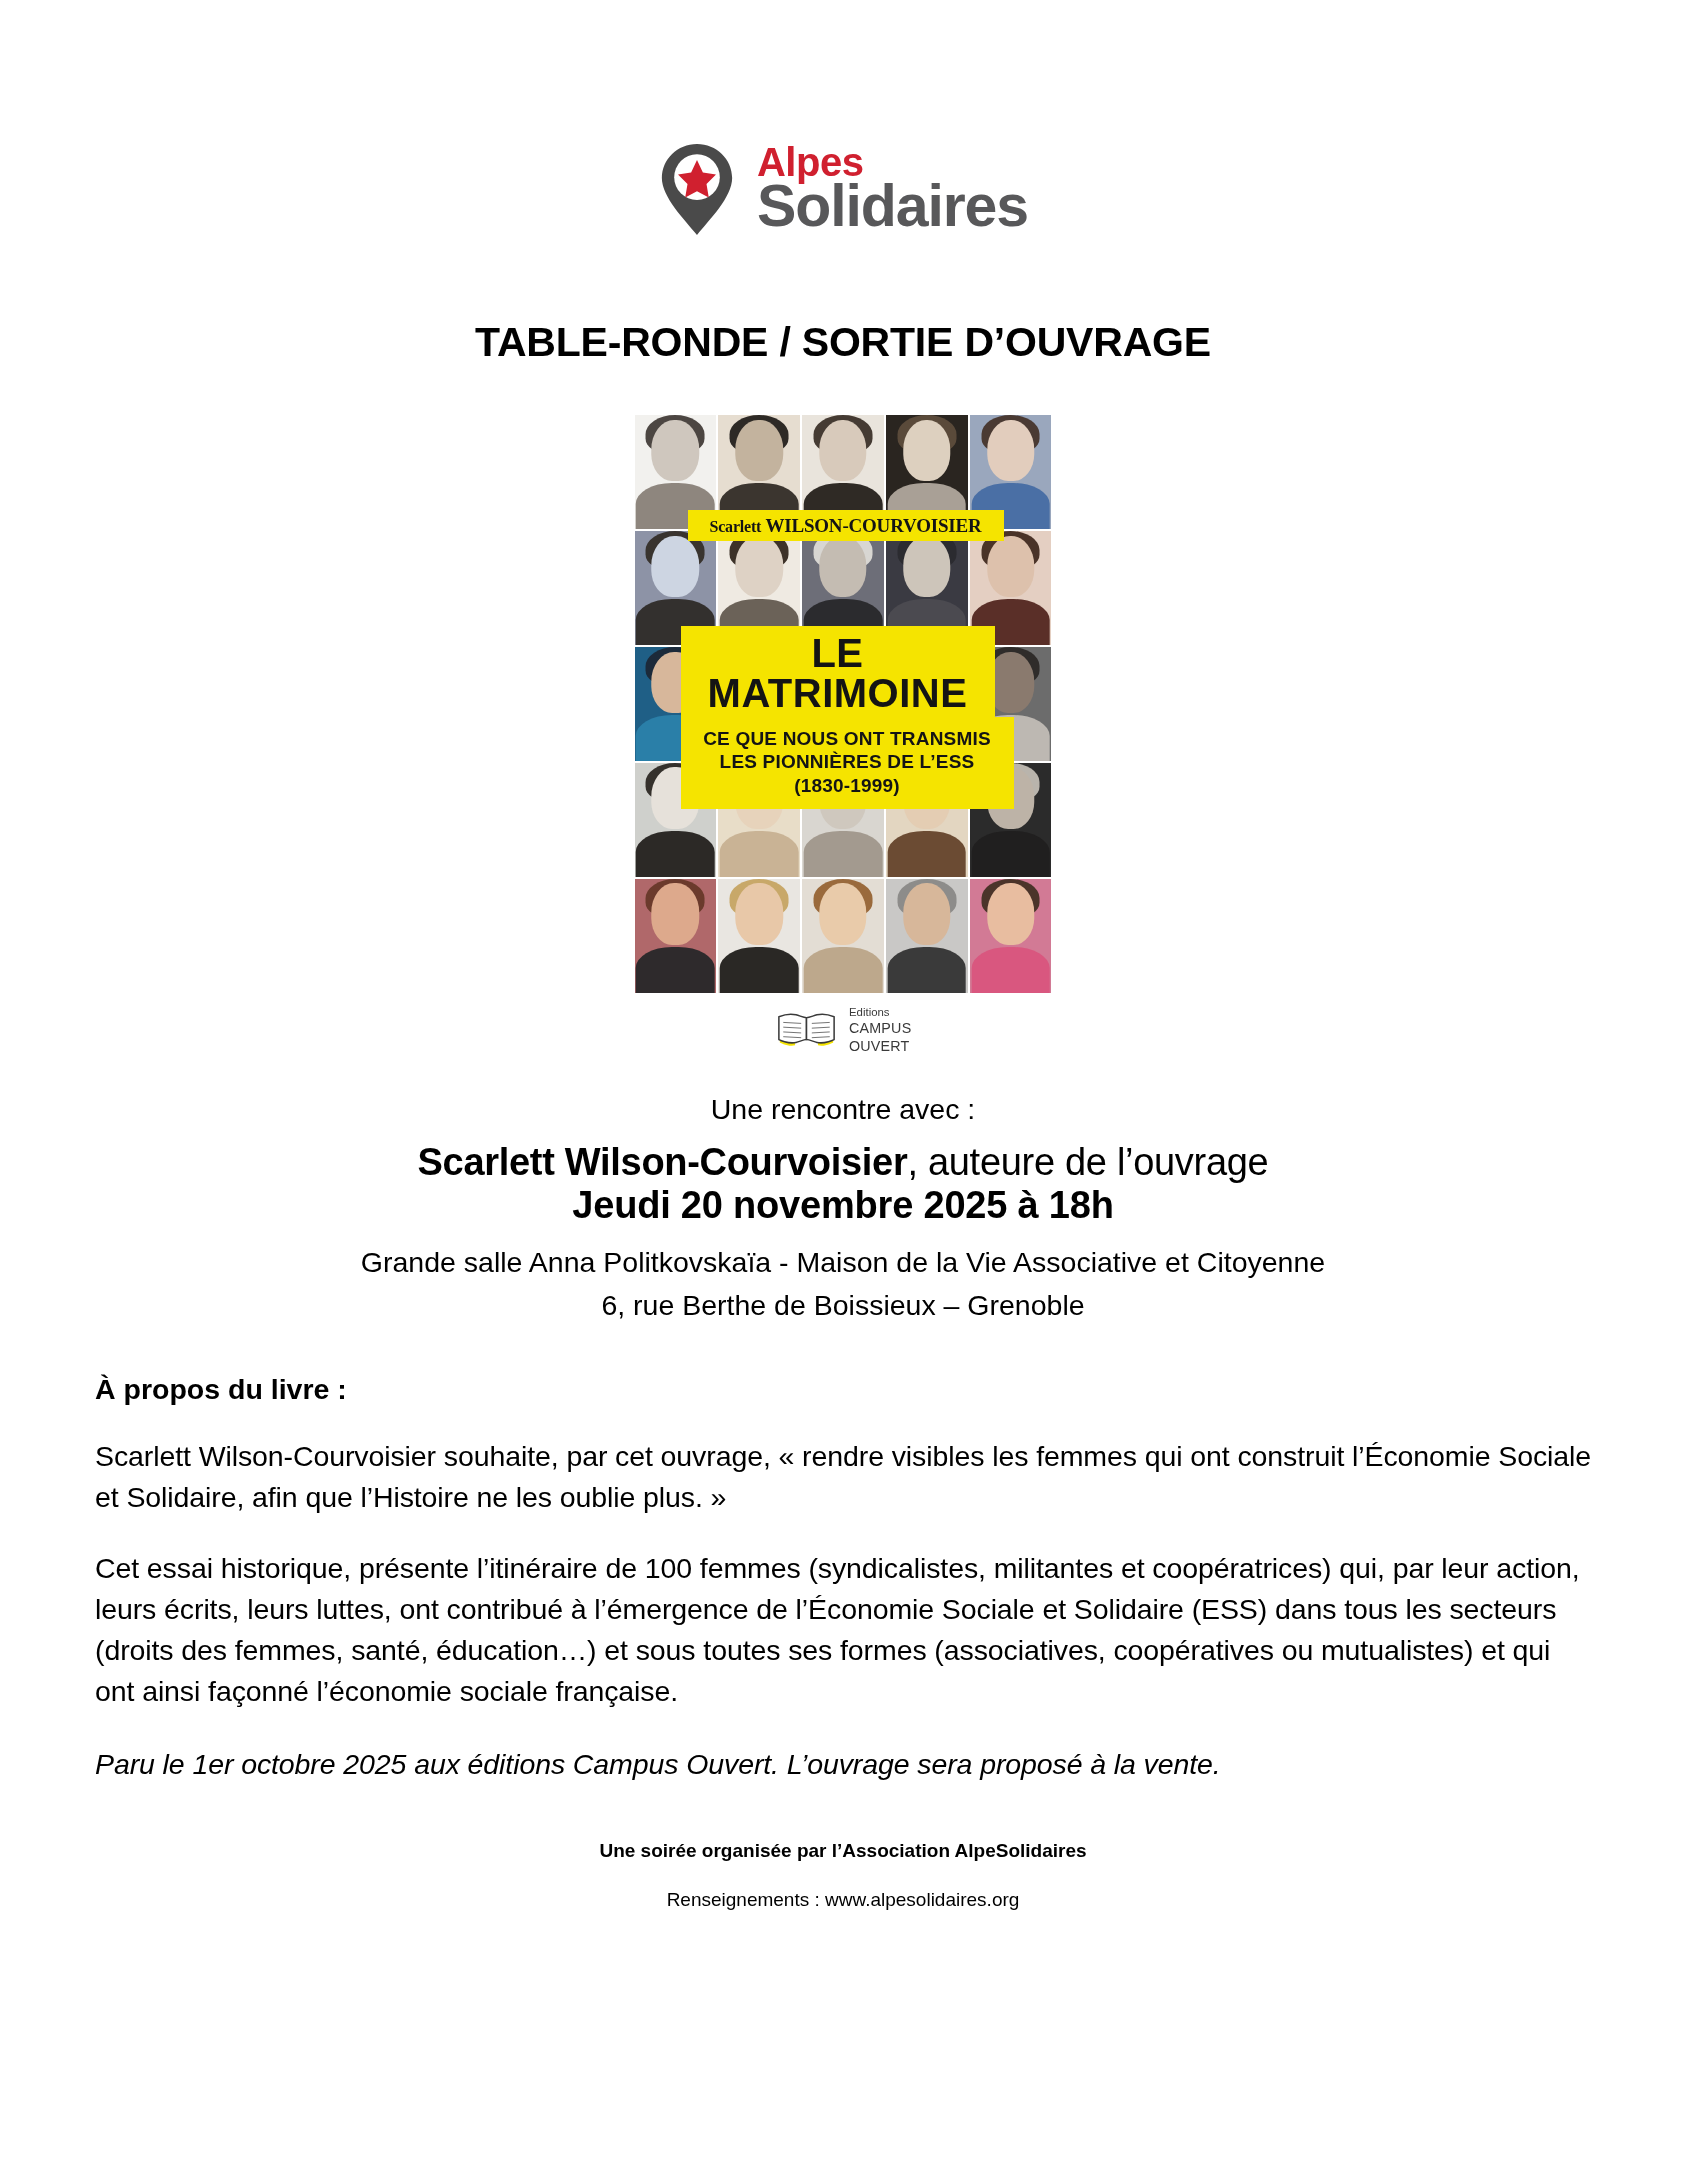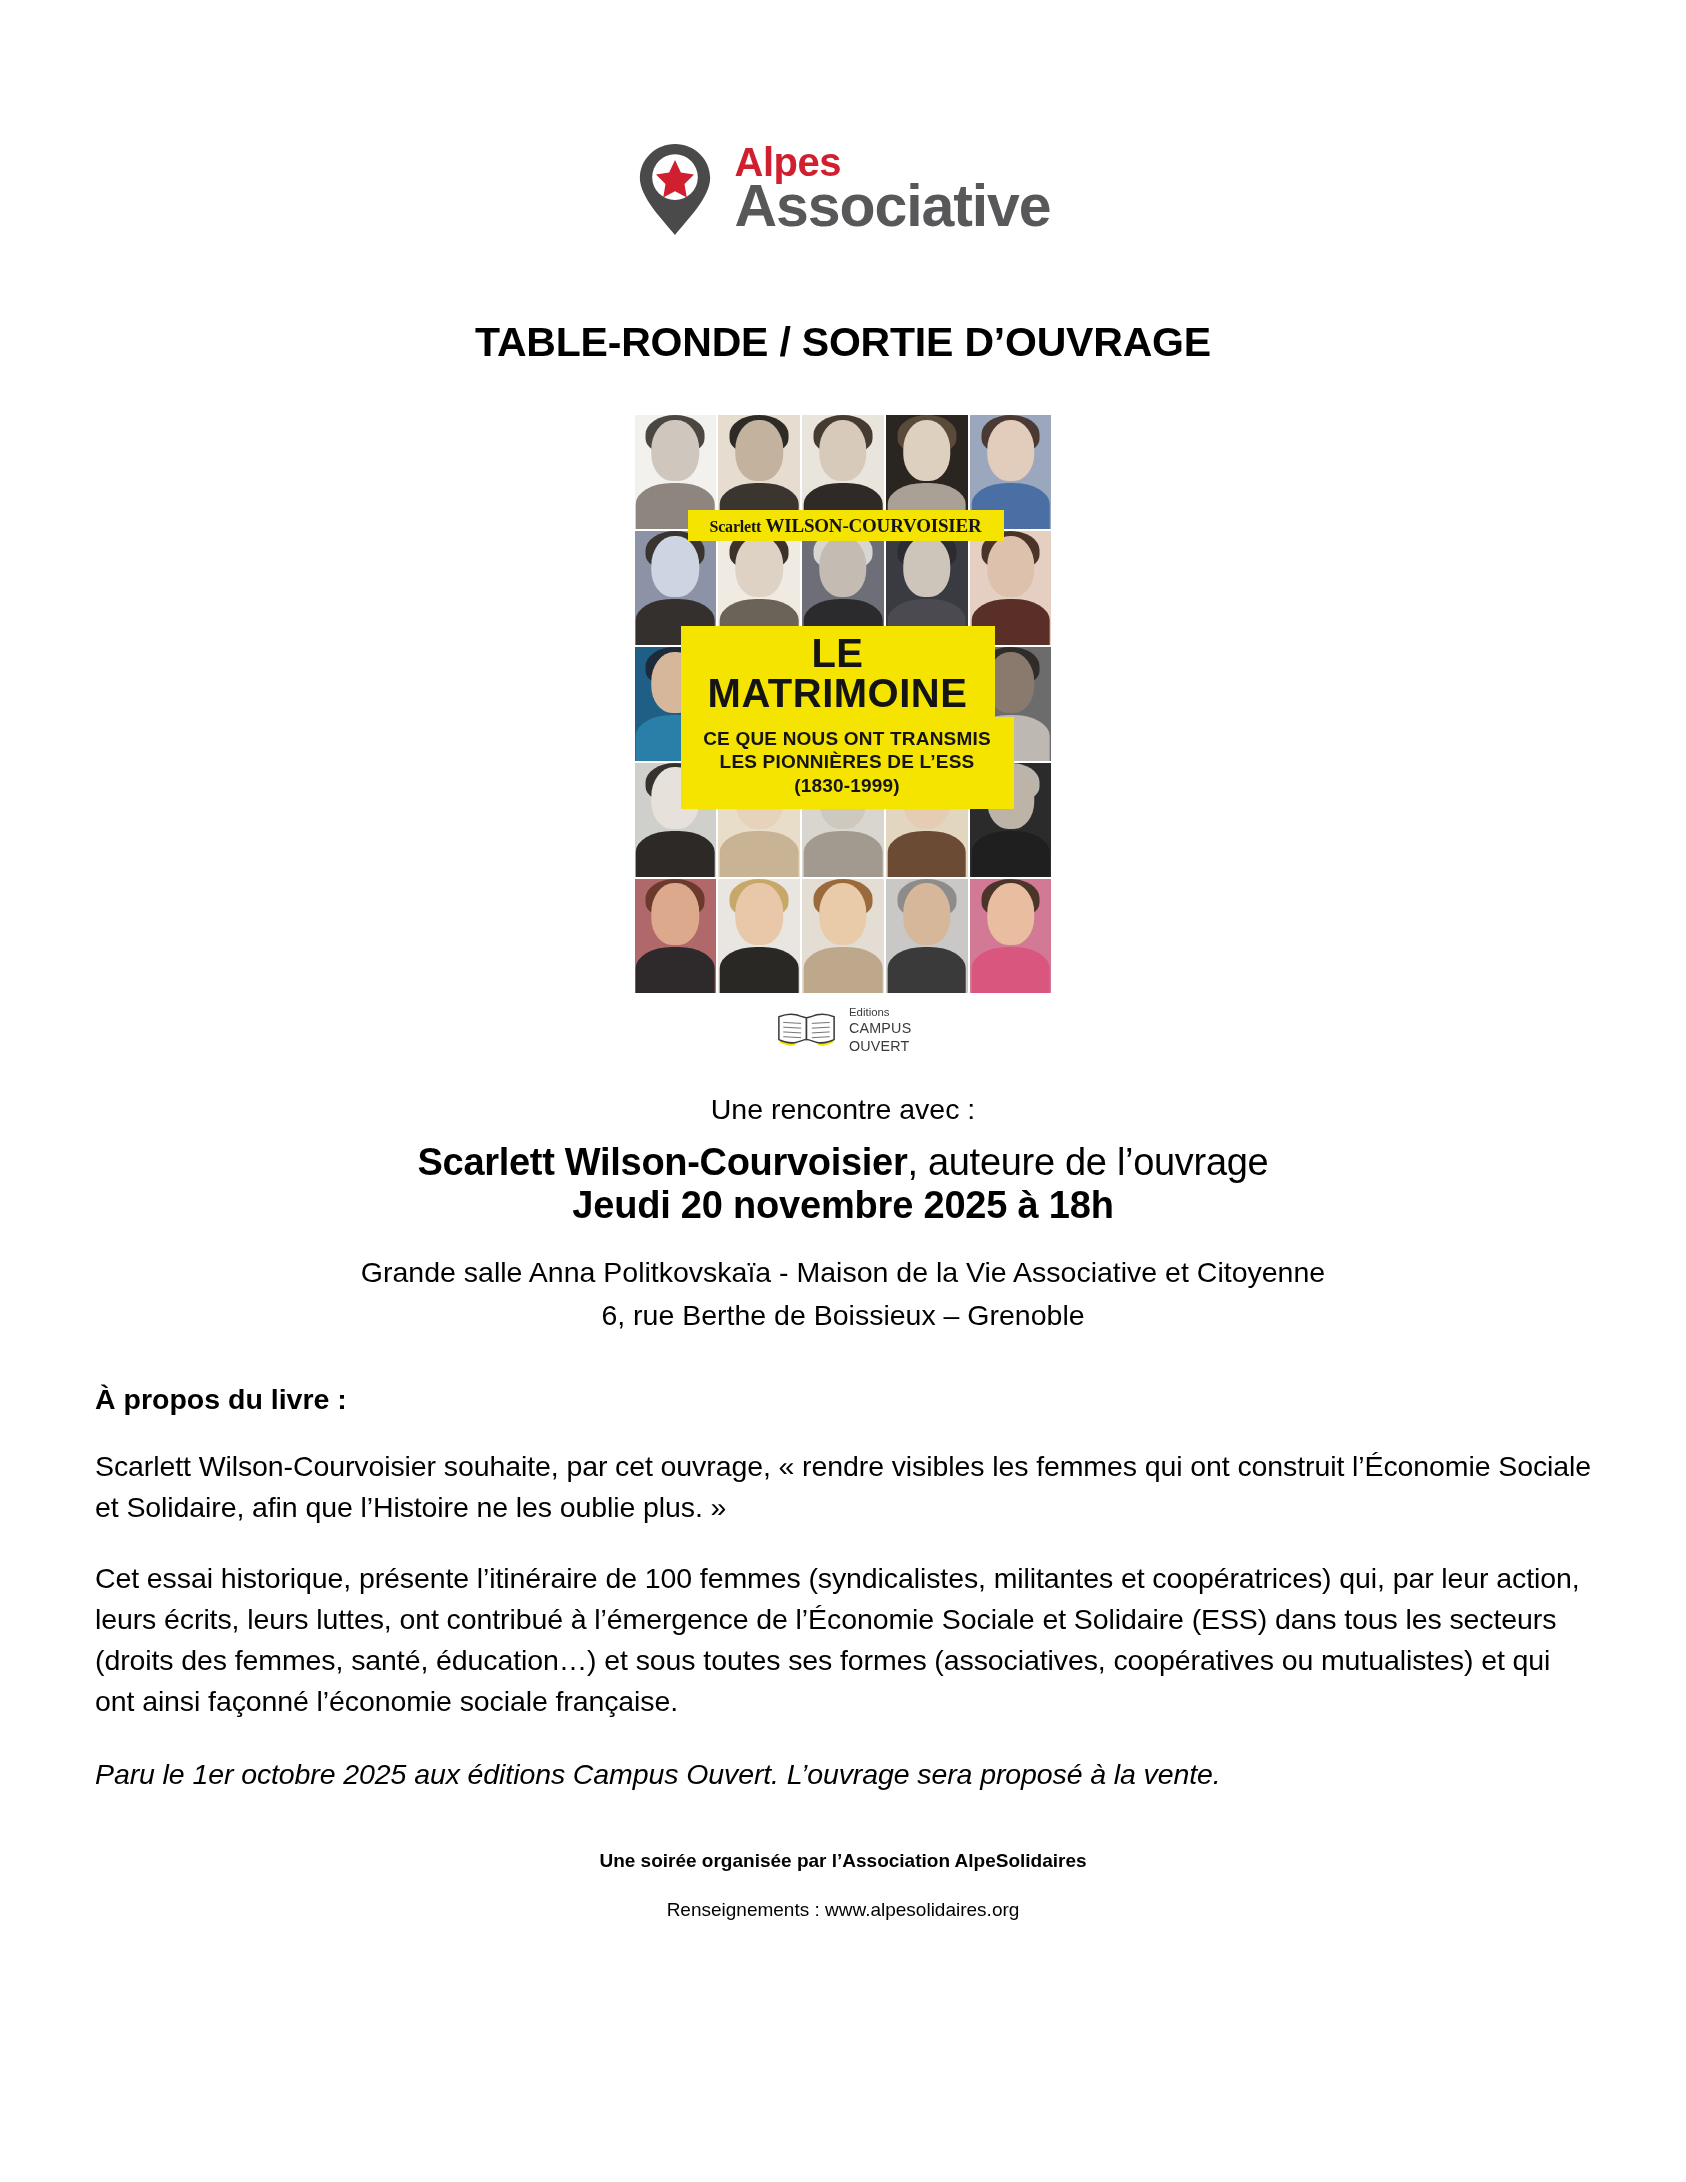--- a/index.html
+++ b/index.html
@@ -212,21 +212,21 @@
 
   .datetime {
     text-align: center;
     font-size: 38px;
     font-weight: bold;
     letter-spacing: -0.2px;
   }
   .venue {
     text-align: center;
     font-size: 28.5px;
-    margin-top: 29px;
+    margin-top: 19px;
   }
   .address {
     text-align: center;
     font-size: 28.5px;
     margin-top: 9.5px;
   }
 
   
   .about-head {
     font-size: 28.5px;
@@ -263,21 +263,21 @@
   <div class="logo-block">
     <div class="logo-pin">
       <svg viewBox="0 0 82 100" aria-hidden="true">
         <path d="M41 2 C20.5 2 4 18 4 38 C4 58 28 82 41 98 C54 82 78 58 78 38 C78 18 61.5 2 41 2 Z" fill="#4a4a4a"></path>
         <circle cx="41" cy="37" r="24" fill="#ffffff"></circle>
         <path d="M41 19 L47.2 32.2 L61 34.2 L51 44.3 L53.4 58.4 L41 51.8 L28.6 58.4 L31 44.3 L21 34.2 L34.8 32.2 Z" fill="#d0202f"></path>
       </svg>
     </div>
     <div class="logo-words">
       <span class="logo-alpes">Alpes</span>
-      <span class="logo-solidaires">Associative</span>
+      <span class="logo-solidaires">Solidaires</span>
     </div>
   </div>
 
   <div class="title-main">TABLE-RONDE / SORTIE D’OUVRAGE</div>
 
   <div class="cover-wrap">
     <div class="cover">
       <div class="cover-grid">
 
         <div class="por" style="background:#f2f1ee">

